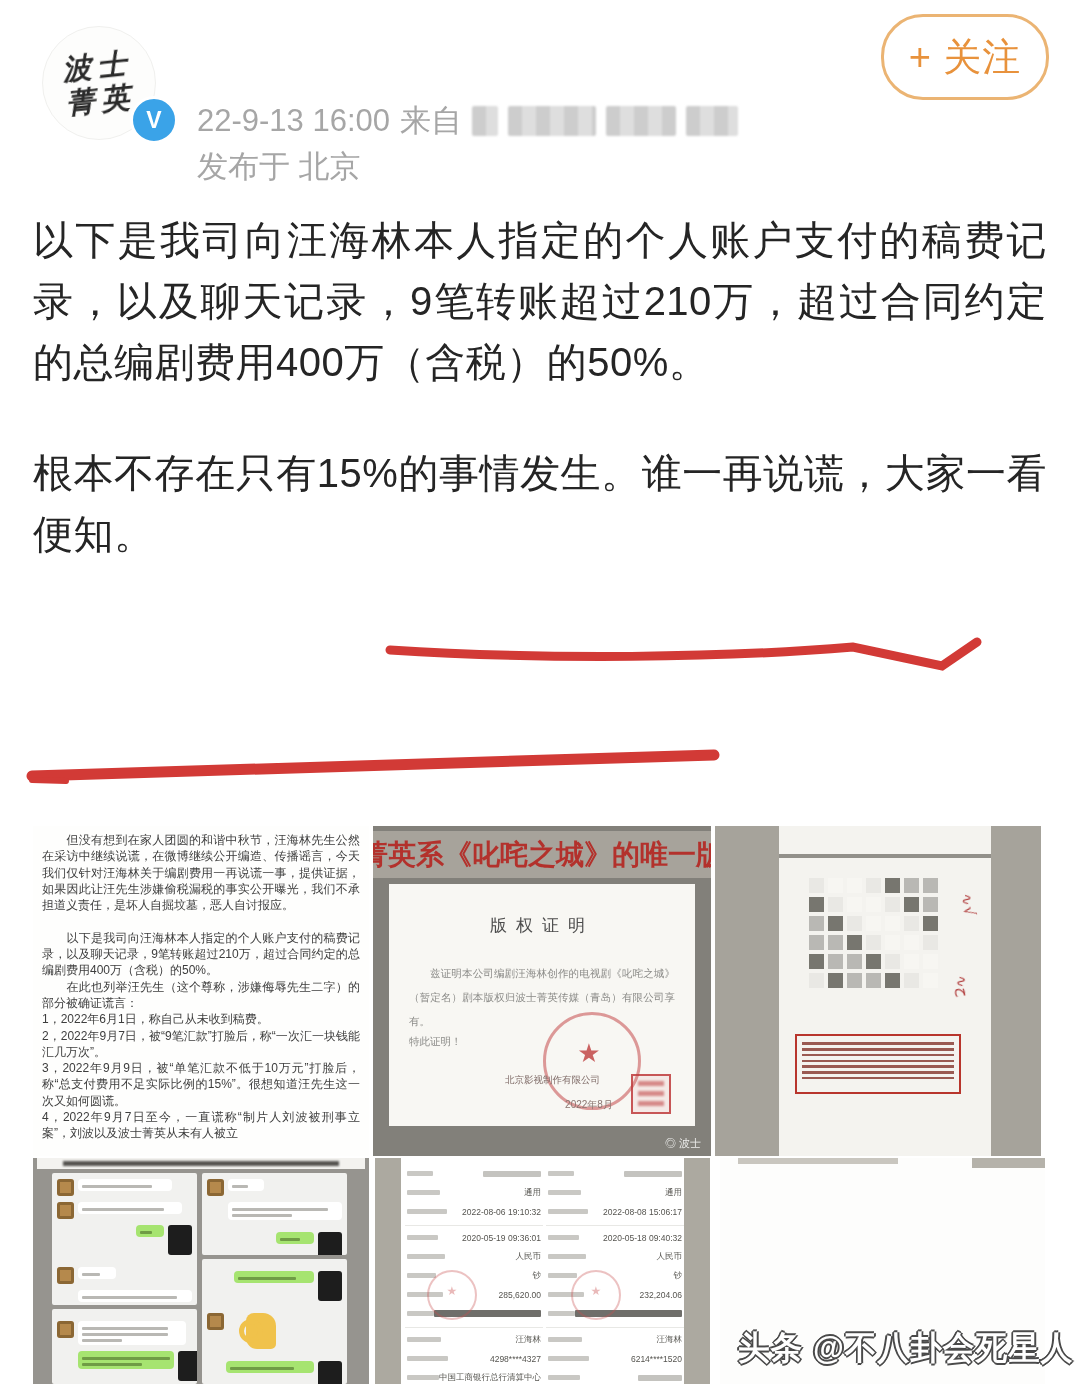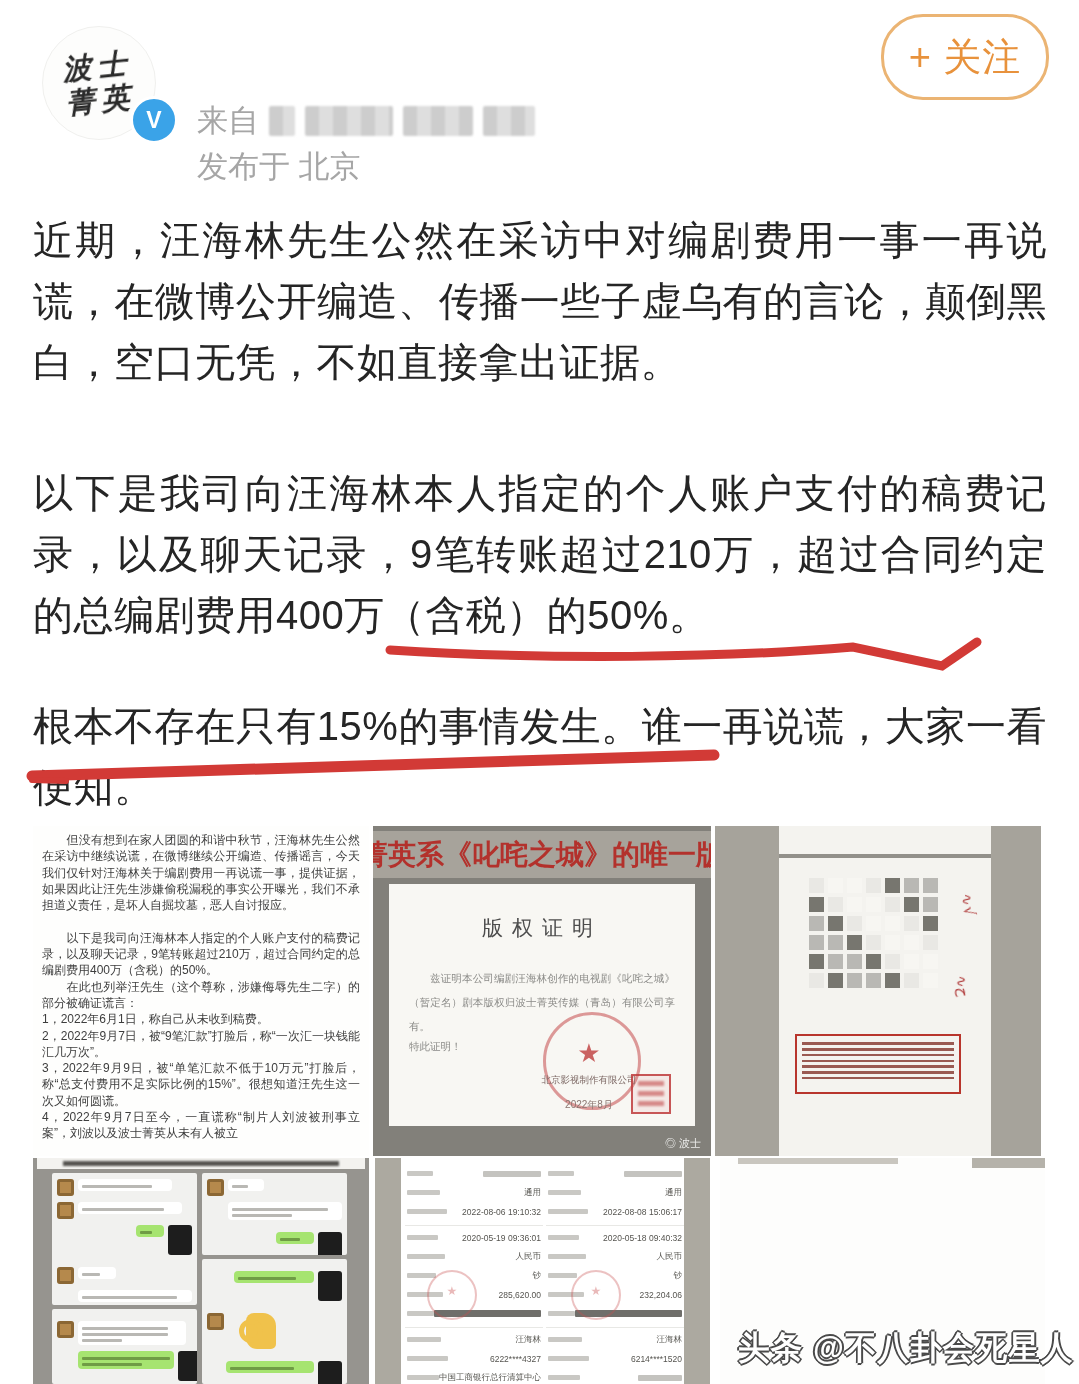--- a/index.html
+++ b/index.html
@@ -37,29 +37,29 @@
   .st{left:33px;top:826px;width:336px;height:330px;background:#fefefd;}
   .st-text{padding:6px 9px 0 9px;font-size:12px;line-height:16.3px;color:#3d3d3d;text-align:justify;
            white-space:pre-line;filter:blur(.35px);}
 
   
   .cr{left:373px;top:826px;width:338px;height:330px;background:#82807a;}
   .cr-banner{position:absolute;top:5px;left:0;right:0;height:47px;background:#A7A39B;
              display:flex;align-items:center;justify-content:center;overflow:hidden;}
   .cr-banner span{white-space:nowrap;font-size:28px;font-weight:bold;color:#B3312C;filter:blur(.3px);}
   .cr-paper{position:absolute;left:16px;right:16px;top:58px;bottom:30px;background:#F8F7F3;}
-  .cr-title{margin-top:30px;text-align:center;font-size:21px;letter-spacing:9px;color:#4c4c4c;filter:blur(.5px);}
+  .cr-title{margin-top:30px;text-align:center;font-size:17px;letter-spacing:9px;color:#4c4c4c;filter:blur(.5px);}
   .cr-body{margin:24px 20px 0 20px;font-size:10.5px;line-height:24px;color:#8b8b88;text-indent:2em;
            filter:blur(.7px);text-align:justify;}
   .cr-close{margin:2px 20px 0 20px;font-size:10.5px;color:#8b8b88;filter:blur(.7px);}
   .cr-stampwrap{position:absolute;right:22px;top:128px;width:168px;height:150px;}
   .cr-stamp{position:absolute;left:38px;top:0;width:92px;height:92px;border-radius:50%;
             border:3px solid rgba(197,74,74,.55);}
   .cr-star{position:absolute;left:0;top:26px;width:100%;text-align:center;font-size:26px;color:rgba(190,60,60,.8);}
-  .cr-company{position:absolute;left:0;top:62px;width:100%;text-align:center;font-size:9.5px;color:#7e6a66;filter:blur(.6px);}
+  .cr-company{position:absolute;left:0;top:62px;width:100%;text-align:left;font-size:9.5px;color:#7e6a66;filter:blur(.6px);}
   .cr-date{position:absolute;left:0;top:86px;width:100%;text-align:center;font-size:10px;color:#8a7570;filter:blur(.6px);}
   .cr-seal{position:absolute;right:24px;bottom:12px;width:36px;height:36px;border:2px solid rgba(190,60,60,.85);
            background:rgba(220,120,120,.10);}
   .cr-seal i{display:block;height:5px;margin:5px 5px 0 5px;background:rgba(190,60,60,.55);filter:blur(1px);}
   .cr-footer{position:absolute;left:0;right:0;bottom:0;height:30px;background:#82807a;}
   .cr-wm{position:absolute;right:10px;bottom:5px;color:rgba(255,255,255,.85);font-size:11px;filter:blur(.4px);}
 
   
   .ct{left:715px;top:826px;width:326px;height:330px;background:#f6f5f1;}
   .ct-barL{position:absolute;left:0;top:0;width:64px;height:330px;background:#A6A39B;}
@@ -126,31 +126,31 @@
 </head>
 <body>
 
 <div class="page">
 
   <div class="avatar">
     <div class="cal"><span>波士</span><br><span>菁英</span></div>
   </div>
   <div class="vbadge">V</div>
   <div class="meta1">
+    <span>22-9-13 16:00</span>
     <span>来自</span>
     <span class="blur-blk" style="width:26px"></span>
     <span class="blur-blk" style="width:88px"></span>
     <span class="blur-blk" style="width:70px"></span>
     <span class="blur-blk" style="width:52px"></span>
   </div>
   <div class="meta2">发布于 北京</div>
   <div class="follow">+ 关注</div>
 
   <div class="post">
-    <p class="p1">近期，汪海林先生公然在采访中对编剧费用一事一再说谎，在微博公开编造、传播一些子虚乌有的言论，颠倒黑白，空口无凭，不如直接拿出证据。</p>
     <p class="p2">以下是我司向汪海林本人指定的个人账户支付的稿费记录，以及聊天记录，9笔转账超过210万，超过合同约定的总编剧费用400万（含税）的50%。</p>
     <p class="p3">根本不存在只有15%的事情发生。谁一再说谎，大家一看便知。</p>
   </div>
 
   <svg class="redline" style="left:385px;top:634px;width:600px;height:42px" viewBox="0 0 600 42">
     <path d="M5,16 C160,26 340,24 468,13 L557,32 L592,8" stroke="#D23A36" stroke-width="9" fill="none" stroke-linecap="round"></path>
   </svg>
   <svg class="redline" style="left:26px;top:748px;width:700px;height:36px" viewBox="0 0 700 36">
     <path d="M6,28 L688,7" stroke="#D23A36" stroke-width="11" fill="none" stroke-linecap="round"></path>
     <path d="M6,32 l34,1" stroke="#D23A36" stroke-width="6" fill="none" stroke-linecap="round"></path>
@@ -390,21 +390,21 @@
         <div class="rrow">
           <span class="rlab" style="width: 27px;"></span>
           <span class="vblk dark"></span>
         </div>
         <div class="rrow sep">
           <span class="rlab" style="width: 34px;"></span>
           <span class="rval">汪海林</span>
         </div>
         <div class="rrow">
           <span class="rlab" style="width: 41px;"></span>
-          <span class="rval">6222****4327</span>
+          <span class="rval">4298****4327</span>
         </div>
         <div class="rrow">
           <span class="rlab" style="width: 32px;"></span>
           <span class="rval">中国工商银行总行清算中心</span>
         </div>
       </div>
     <div class="rcol c2">
         <div class="rrow">
           <span class="rlab" style="width: 26px;"></span>
           <span class="vblk"></span>

